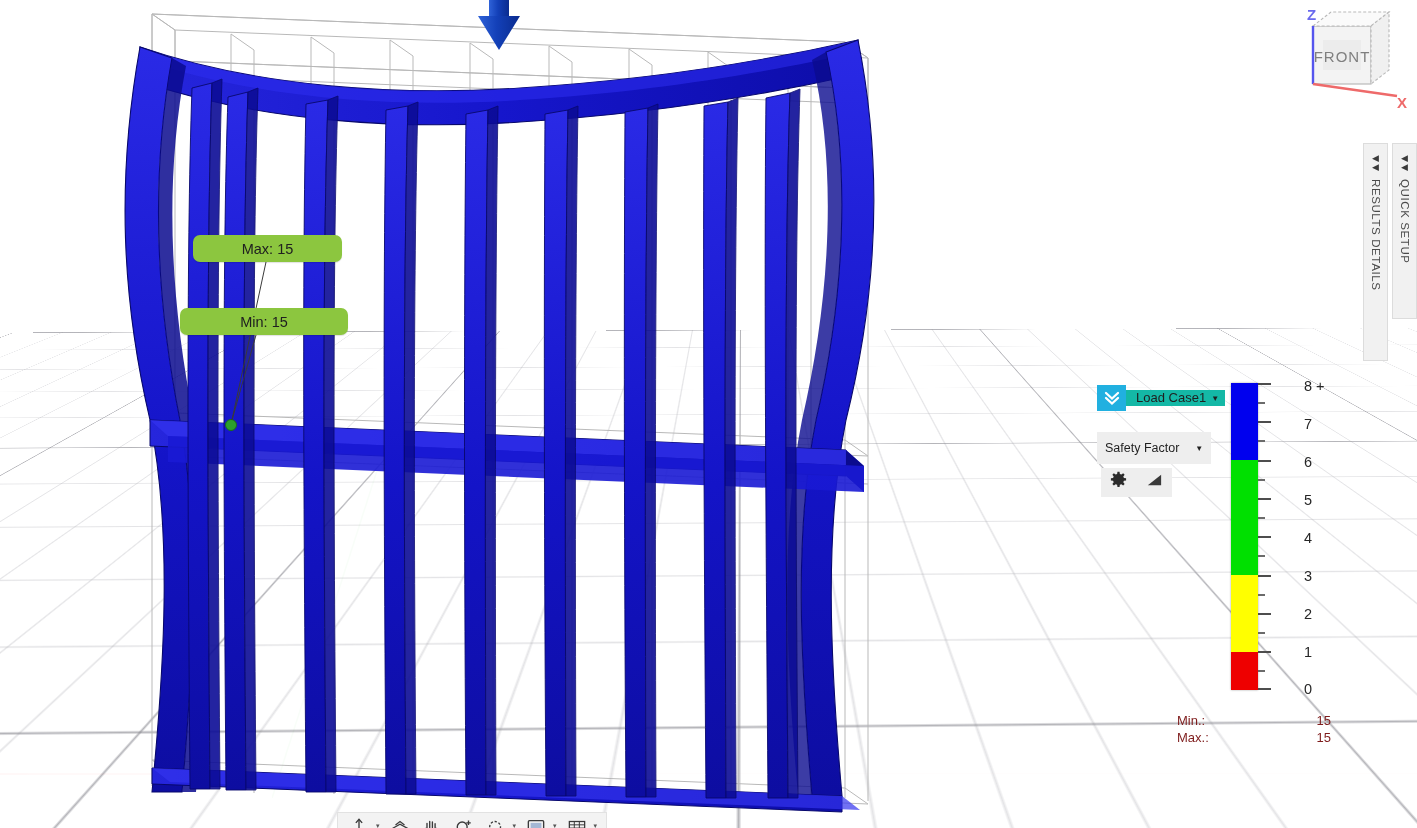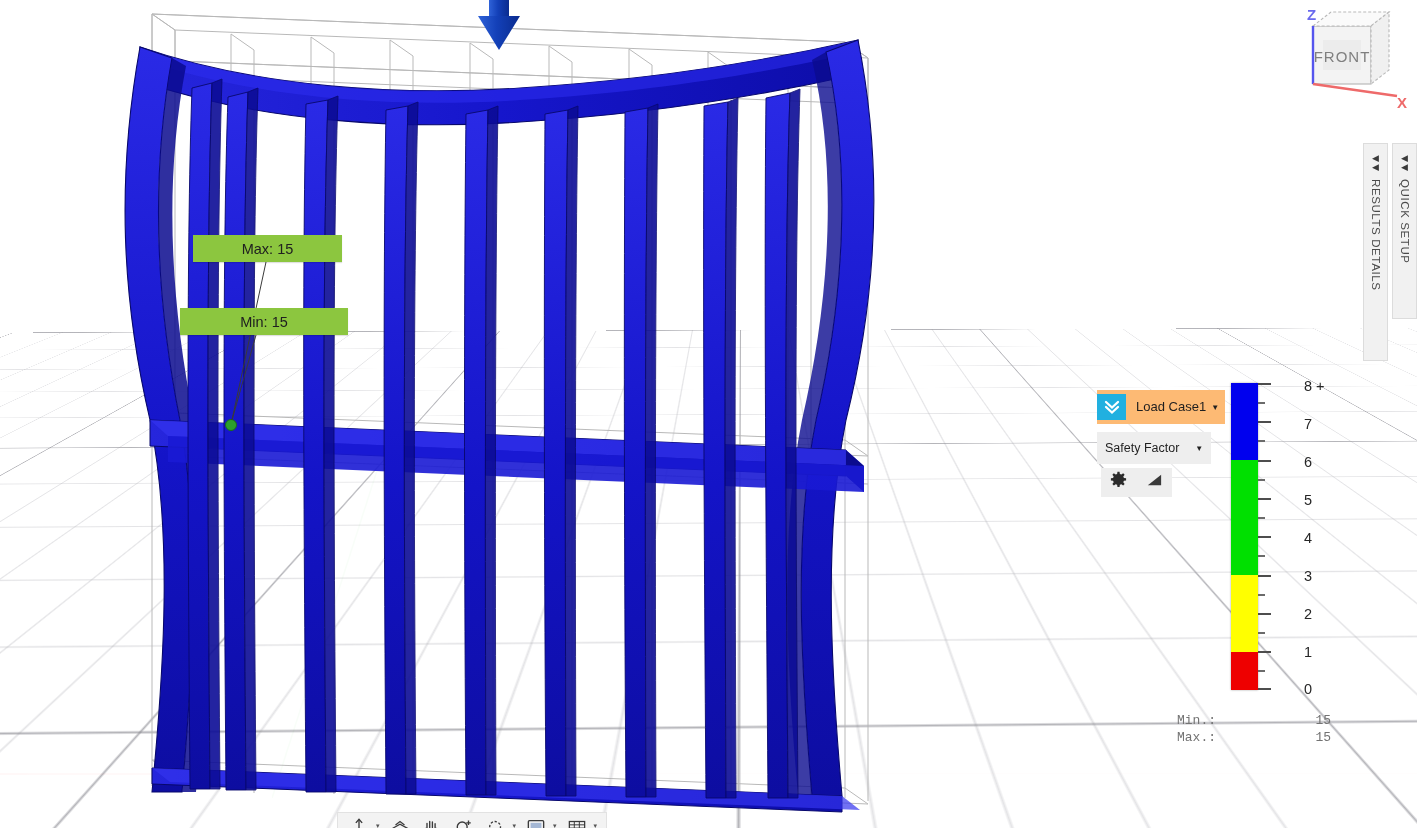--- a/index.html
+++ b/index.html
@@ -53,21 +53,21 @@
     pointer-events: none;
   }
 
   
   #model-svg { position: absolute; left: 0; top: 0; }
 
   
   .anno-pill {
     position: absolute;
     background: #8cc63f;
-    border-radius: 0;
+    border-radius: 7px;
     height: 27px;
     display: flex; align-items: center; justify-content: center;
     color: #202020;
     font-size: 14.5px;
     font-family: "Liberation Sans", sans-serif;
     white-space: nowrap;
     box-shadow: 0 1px 1px rgba(0,0,0,0.12);
   }
   #anno-max { left: 193px; top: 235px; width: 149px; }
   #anno-min { left: 180px; top: 308px; width: 168px; }
@@ -101,22 +101,22 @@
     writing-mode: vertical-rl;
     letter-spacing: -1px;
   }
   #panel-results-details { left: 1363px; top: 143px; width: 25px; height: 218px; }
   #panel-quick-setup     { left: 1392px; top: 143px; width: 25px; height: 176px; }
 
   
   #loadcase-row {
     position: absolute; left: 1097px; top: 390px;
     display: flex; align-items: center;
-    background: #fdba74;
-    height: 34px;
+    background: #14b8a6;
+    height: 16px;
   }
   #loadcase-icon-box {
     width: 29px; height: 26px;
     background: #21b0e0;
     display: flex; align-items: center; justify-content: center;
   }
   #loadcase-label {
     padding: 0 5px 0 10px;
     font-size: 13px; color: #1f1f1f;
     line-height: 26px;
@@ -153,22 +153,22 @@
     position: absolute; left: 46px;
     font-size: 14.5px; color: #262626;
     font-family: "Liberation Sans", sans-serif;
     transform: translateY(-50%);
     white-space: nowrap;
   }
 
   
   #minmax-readout {
     position: absolute; left: 1177px; top: 712px;
-    font-size: 13px; color: #737373;
-    font-family: Liberation Mono, monospace;
+    font-size: 13px; color: #7f1d1d;
+    font-family: Liberation Sans, sans-serif;
     line-height: 17px;
   }
   #minmax-readout .mm-row { display: flex; }
   #minmax-readout .mm-key { width: 120px; }
   #minmax-readout .mm-val { width: 34px; text-align: right; }
 
   
   #bottom-toolbar {
     position: absolute; left: 337px; top: 812px;
     height: 26px;

